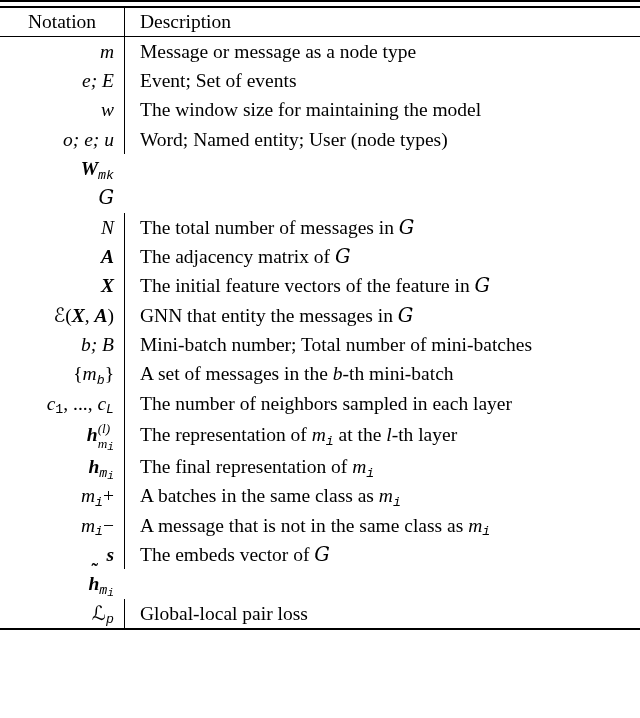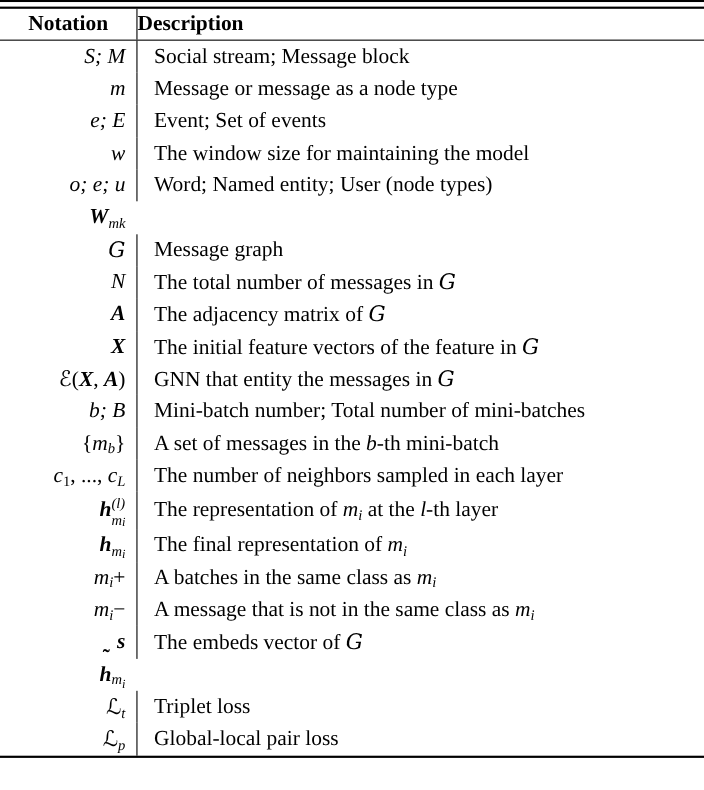--- a/index.html
+++ b/index.html
@@ -18,24 +18,24 @@
   .rule.outer { height: 2px; }
   .rule.gap { background: #ffffff; height: 4px; }
   .rule.inner { height: 1.5px; }
   .rule.bottom { height: 2px; }
 
   .hdr {
     display: flex;
     height: 28px;
     line-height: 28px;
     border-bottom: 1.6px solid #000000;
-    font-weight: bold;
+    font-weight: normal;
   }
   .hdr .c1 { width: 124px; text-align: center; }
-  .hdr .c2 { flex: 1; border-left: 1.6px solid #000000; }
+  .hdr .c2 { flex: 1; border-left: 1.6px solid #000000; padding-left: 15px; }
 
   .row {
     display: flex;
     height: 29.35px;
     line-height: 29.35px;
   }
   .row.tall { height: 34px; line-height: 34px; }
   .row .c1 {
     width: 124px;
     box-sizing: border-box;
@@ -46,21 +46,21 @@
     flex: 1;
     border-left: 1.6px solid #000000;
     padding-left: 15px;
     white-space: nowrap;
   }
 
   .it  { font-style: italic; }
   .bi  { font-style: italic; font-weight: bold; }
   .scr { font-style: italic; font-family: "DejaVu Serif", "DejaVu Sans", serif; }
 
-  .sub { font-size: 0.68em; position: relative; top: 0.28em; }
+  .sub { font-size: 0.68em; position: relative; top: 0.28em; font-family: Liberation Mono, monospace; }
   .sub .sub { font-size: 0.85em; top: 0.2em; }
 
   .stack {
     display: inline-flex;
     flex-direction: column;
     align-items: flex-start;
     font-size: 0.68em;
     line-height: 1.12;
     vertical-align: middle;
     position: relative;
@@ -85,24 +85,20 @@
   <div class="rule outer"></div>
   <div class="rule gap"></div>
   <div class="rule inner"></div>
 
   <div class="hdr">
     <div class="c1">Notation</div>
     <div class="c2">Description</div>
   </div>
 
   <div id="rows">
-  <div class="row">
-    <div class="c1"><span class="it">S; M</span></div>
-    <div class="c2"><span>Social stream; Message block</span></div>
-  </div>
 
   <div class="row">
     <div class="c1"><span class="it">m</span></div>
     <div class="c2"><span>Message or message as a node type</span></div>
   </div>
 
   <div class="row">
     <div class="c1"><span class="it">e; E</span></div>
     <div class="c2"><span>Event; Set of events</span></div>
   </div>
@@ -116,21 +112,20 @@
     <div class="c1"><span class="it">o; e; u</span></div>
     <div class="c2"><span>Word; Named entity; User (node types)</span></div>
   </div>
 
   <div class="row">
     <div class="c1"><span class="bi">W</span><span class="sub"><span class="it">mk</span></span></div>
   </div>
 
   <div class="row">
     <div class="c1"><span class="scr">G</span></div>
-    <div class="c2"><span>Message graph</span></div>
   </div>
 
   <div class="row">
     <div class="c1"><span class="it">N</span></div>
     <div class="c2"><span>The total number of messages in </span><span class="scr">G</span></div>
   </div>
 
   <div class="row">
     <div class="c1"><span class="bi">A</span></div>
     <div class="c2"><span>The adjacency matrix of </span><span class="scr">G</span></div>
@@ -187,24 +182,20 @@
 
   <div class="row">
     <div class="c1"><span class="bi">s</span></div>
     <div class="c2"><span>The embeds vector of </span><span class="scr">G</span></div>
   </div>
 
   <div class="row">
     <div class="c1"><span class="tilde-wrap"><span class="tilde-mark">˜</span><span class="bi">h</span></span><span class="sub"><span class="it">m</span><span class="sub"><span class="it">i</span></span></span></div>
   </div>
 
-  <div class="row">
-    <div class="c1"><span class="scr">ℒ</span><span class="sub"><span class="it">t</span></span></div>
-    <div class="c2"><span>Triplet loss</span></div>
-  </div>
 
   <div class="row">
     <div class="c1"><span class="scr">ℒ</span><span class="sub"><span class="it">p</span></span></div>
     <div class="c2"><span>Global-local pair loss</span></div>
   </div>
 </div>
 
   <div class="rule bottom"></div>
 </div>
 

